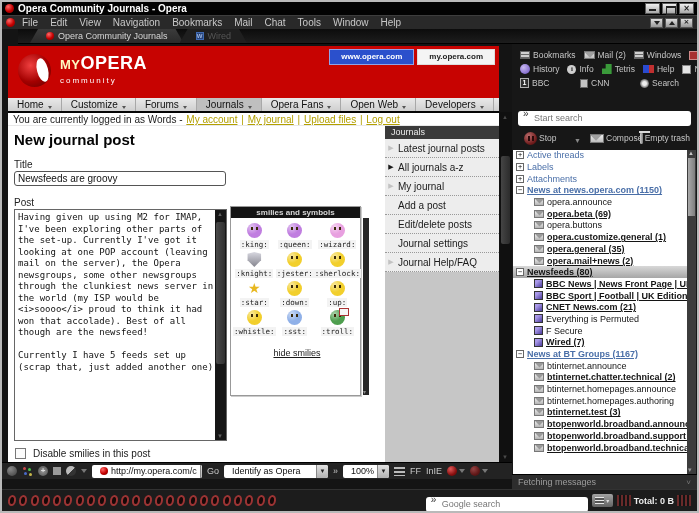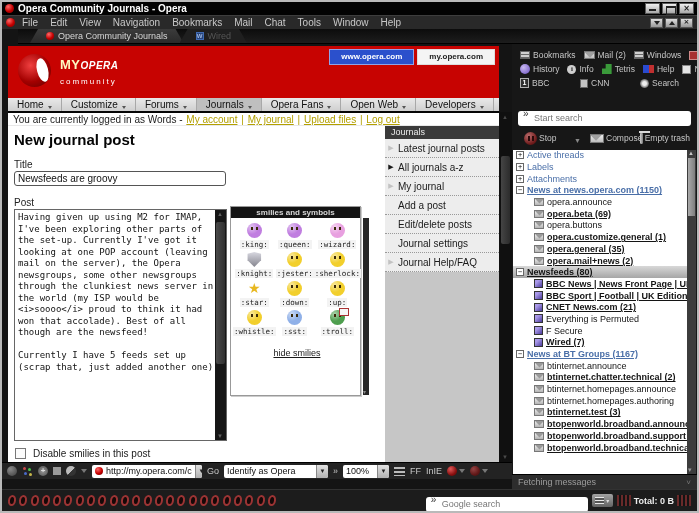--- a/index.html
+++ b/index.html
@@ -33,21 +33,21 @@
   .tabico-opera{width:8px;height:8px;border-radius:50%;background:radial-gradient(circle at 35% 30%,#ff6a6a,#c40000 55%,#6e0000);}
   .tabico-wired{width:8px;height:8px;background:#27447c;border:1px solid #3f6ab2;color:#9db8e0;font:bold 6px/6px "Liberation Sans",sans-serif;text-align:center;}
   
   .page{position:absolute;left:0;top:42px;width:510px;height:418px;background:#141414;}
   .page-inner{position:absolute;left:6px;top:2px;width:491px;height:416px;background:#fff;display:flex;flex-direction:column;overflow:hidden;}
   .redheader{height:52px;background:#c70301;position:relative;flex:none;}
   .biglogo{position:absolute;left:10px;top:8px;width:33px;height:33px;border-radius:50%;background:radial-gradient(circle at 38% 35%,#f04040 0%,#a40000 55%,#5c0000 100%);}
   .biglogo::after{content:'';position:absolute;left:58%;top:12%;width:34%;height:72%;border-radius:50%;background:#fff;transform:rotate(-14deg);}
   .logotext{position:absolute;left:52px;top:11px;line-height:13px;}
   .logo-my{font-weight:bold;font-size:13px;color:#fef9c3;letter-spacing:.5px;}
-  .logo-opera{font-weight:bold;font-size:10px;color:#fff;letter-spacing:.5px;font-style:italic;}
+  .logo-opera{font-weight:bold;font-size:18px;color:#fff;letter-spacing:.5px;}
   .logo-sub{font-size:8px;color:#fff;letter-spacing:2px;}
   .hdrbtns{position:absolute;right:4px;top:3px;display:flex;gap:3px;}
   .hbtn{font:bold 8px/8px "Liberation Sans",sans-serif;padding:3px 11px;white-space:nowrap;}
   .hbtn-www{background:#2b50cc;color:#fff;border:1px solid #8fa3e8;}
   .hbtn-my{background:#f4f4f4;color:#222;border:1px solid #ddd;}
   .navrow{height:15px;background:linear-gradient(#e9e9e9,#cfcfcf);border-bottom:2px solid #050505;display:flex;flex:none;font-size:10px;color:#111;}
   .nav-tab{display:flex;align-items:center;gap:4px;padding:0 9px;border-right:1px solid #a8a8a8;white-space:nowrap;}
   .nav-tab.active{background:#bfbfbf;}
   .nav-arrow{width:0;height:0;border-left:2.5px solid transparent;border-right:2.5px solid transparent;border-top:3px solid #555;margin-top:5px;}
   .loginbar{height:13px;background:#fff;flex:none;font-size:10px;color:#1a1a1a;padding:1px 0 0 5px;white-space:nowrap;border-bottom:1px solid #e8e8e8;}
@@ -110,21 +110,21 @@
   .ab-dots i{position:absolute;width:3px;height:3px;border-radius:50%;}
   .ab-dots i:nth-child(1){left:1px;top:1px;background:#c84a4a;}
   .ab-dots i:nth-child(2){left:6px;top:2px;background:#4ac84a;}
   .ab-dots i:nth-child(3){left:2px;top:6px;background:#4a6ac8;}
   .ab-dots i:nth-child(4){left:7px;top:7px;background:#c8b84a;}
   .ab-plus{width:10px;height:10px;border-radius:50%;background:radial-gradient(#9a9a9a,#4a4a4a);color:#ddd;font:bold 8px/10px sans-serif;text-align:center;}
   .ab-plus::after{content:'+';}
   .ab-stop{width:8px;height:8px;background:#9a9a9a;}
   .ab-reload{width:10px;height:10px;border-radius:50%;background:linear-gradient(135deg,#bbb 50%,#333 50%);}
   .ab-caret{width:0;height:0;border-left:3px solid transparent;border-right:3px solid transparent;border-top:4px solid #777;}
-  .whitebox{height:13px;background:#fff;border-radius:2px;display:flex;align-items:center;padding-left:3px;gap:3px;overflow:hidden;}
+  .whitebox{height:13px;background:#fff;border-radius:2px;display:flex;align-items:center;padding-left:8px;gap:3px;overflow:hidden;}
   .url-box{width:110px;}
   .url-text{font-size:9px;color:#111;white-space:nowrap;flex:1;}
   .drop-sq{width:12px;height:13px;background:linear-gradient(#e2e2e2,#b2b2b2);border-left:1px solid #888;color:#222;font-size:6px;line-height:13px;text-align:center;flex:none;}
   .drop-sq::after{content:'▼';}
   .mini-opera{width:8px;height:8px;border-radius:50%;background:radial-gradient(circle at 35% 30%,#ff6a6a,#c40000 55%,#6e0000);flex:none;}
   .ab-label{font-size:9px;color:#c8c8c8;white-space:nowrap;}
   .identify-box{width:104px;}
   .sel-text{font-size:9px;color:#111;white-space:nowrap;flex:1;}
   .ab-chev{color:#999;font-size:9px;font-weight:bold;}
   .zoom-box{width:46px;}

